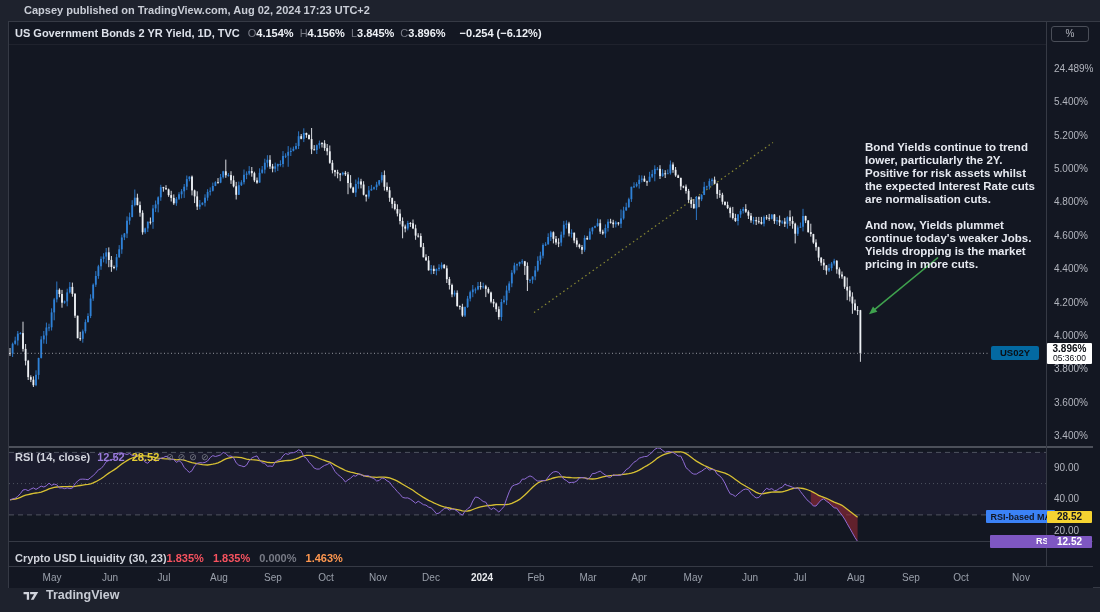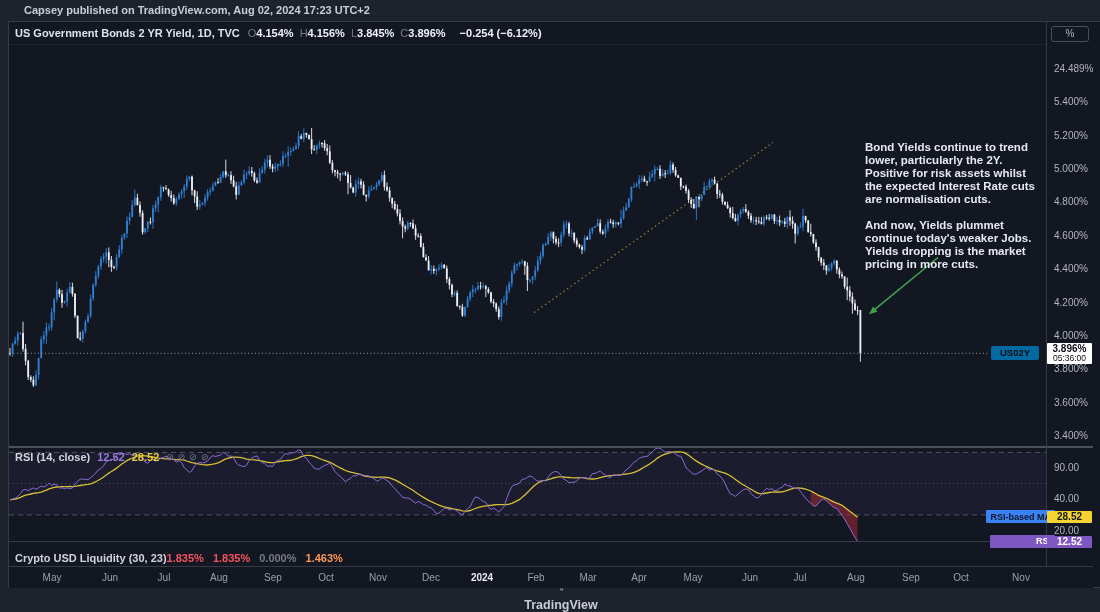--- a/index.html
+++ b/index.html
@@ -61,21 +61,21 @@
     border-radius:2px;z-index:6;}
   .line-tag{position:absolute;font-size:9px;font-weight:700;color:#131722;
     padding:1.5px 4px;border-radius:1px;z-index:6;white-space:nowrap;}
   
   #time-scale{position:absolute;left:0;top:544px;width:1084px;height:23px;
     border-top:1px solid #363a45;background:#131722;}
   .mlabel{position:absolute;top:5px;transform:translateX(-50%);font-size:10px;color:#9aa0ab;}
   .mlabel.year{color:#e8eaed;font-weight:700;}
   
   #footer{position:absolute;left:0;top:588px;width:1100px;height:24px;background:#1e222d;
-    display:flex;align-items:center;gap:7px;padding-left:22px;flex-direction:column;}
+    display:flex;gap:7px;padding-left:22px;}
   #footer .brand{color:#c7cbd4;font-size:12.5px;font-weight:700;}
 </style>
 </head>
 <body>
 
 <div id="stage">
 
   <div id="publish-bar">
     <span>Capsey published on TradingView.com, Aug 02, 2024 17:23 UTC+2</span>
   </div>

